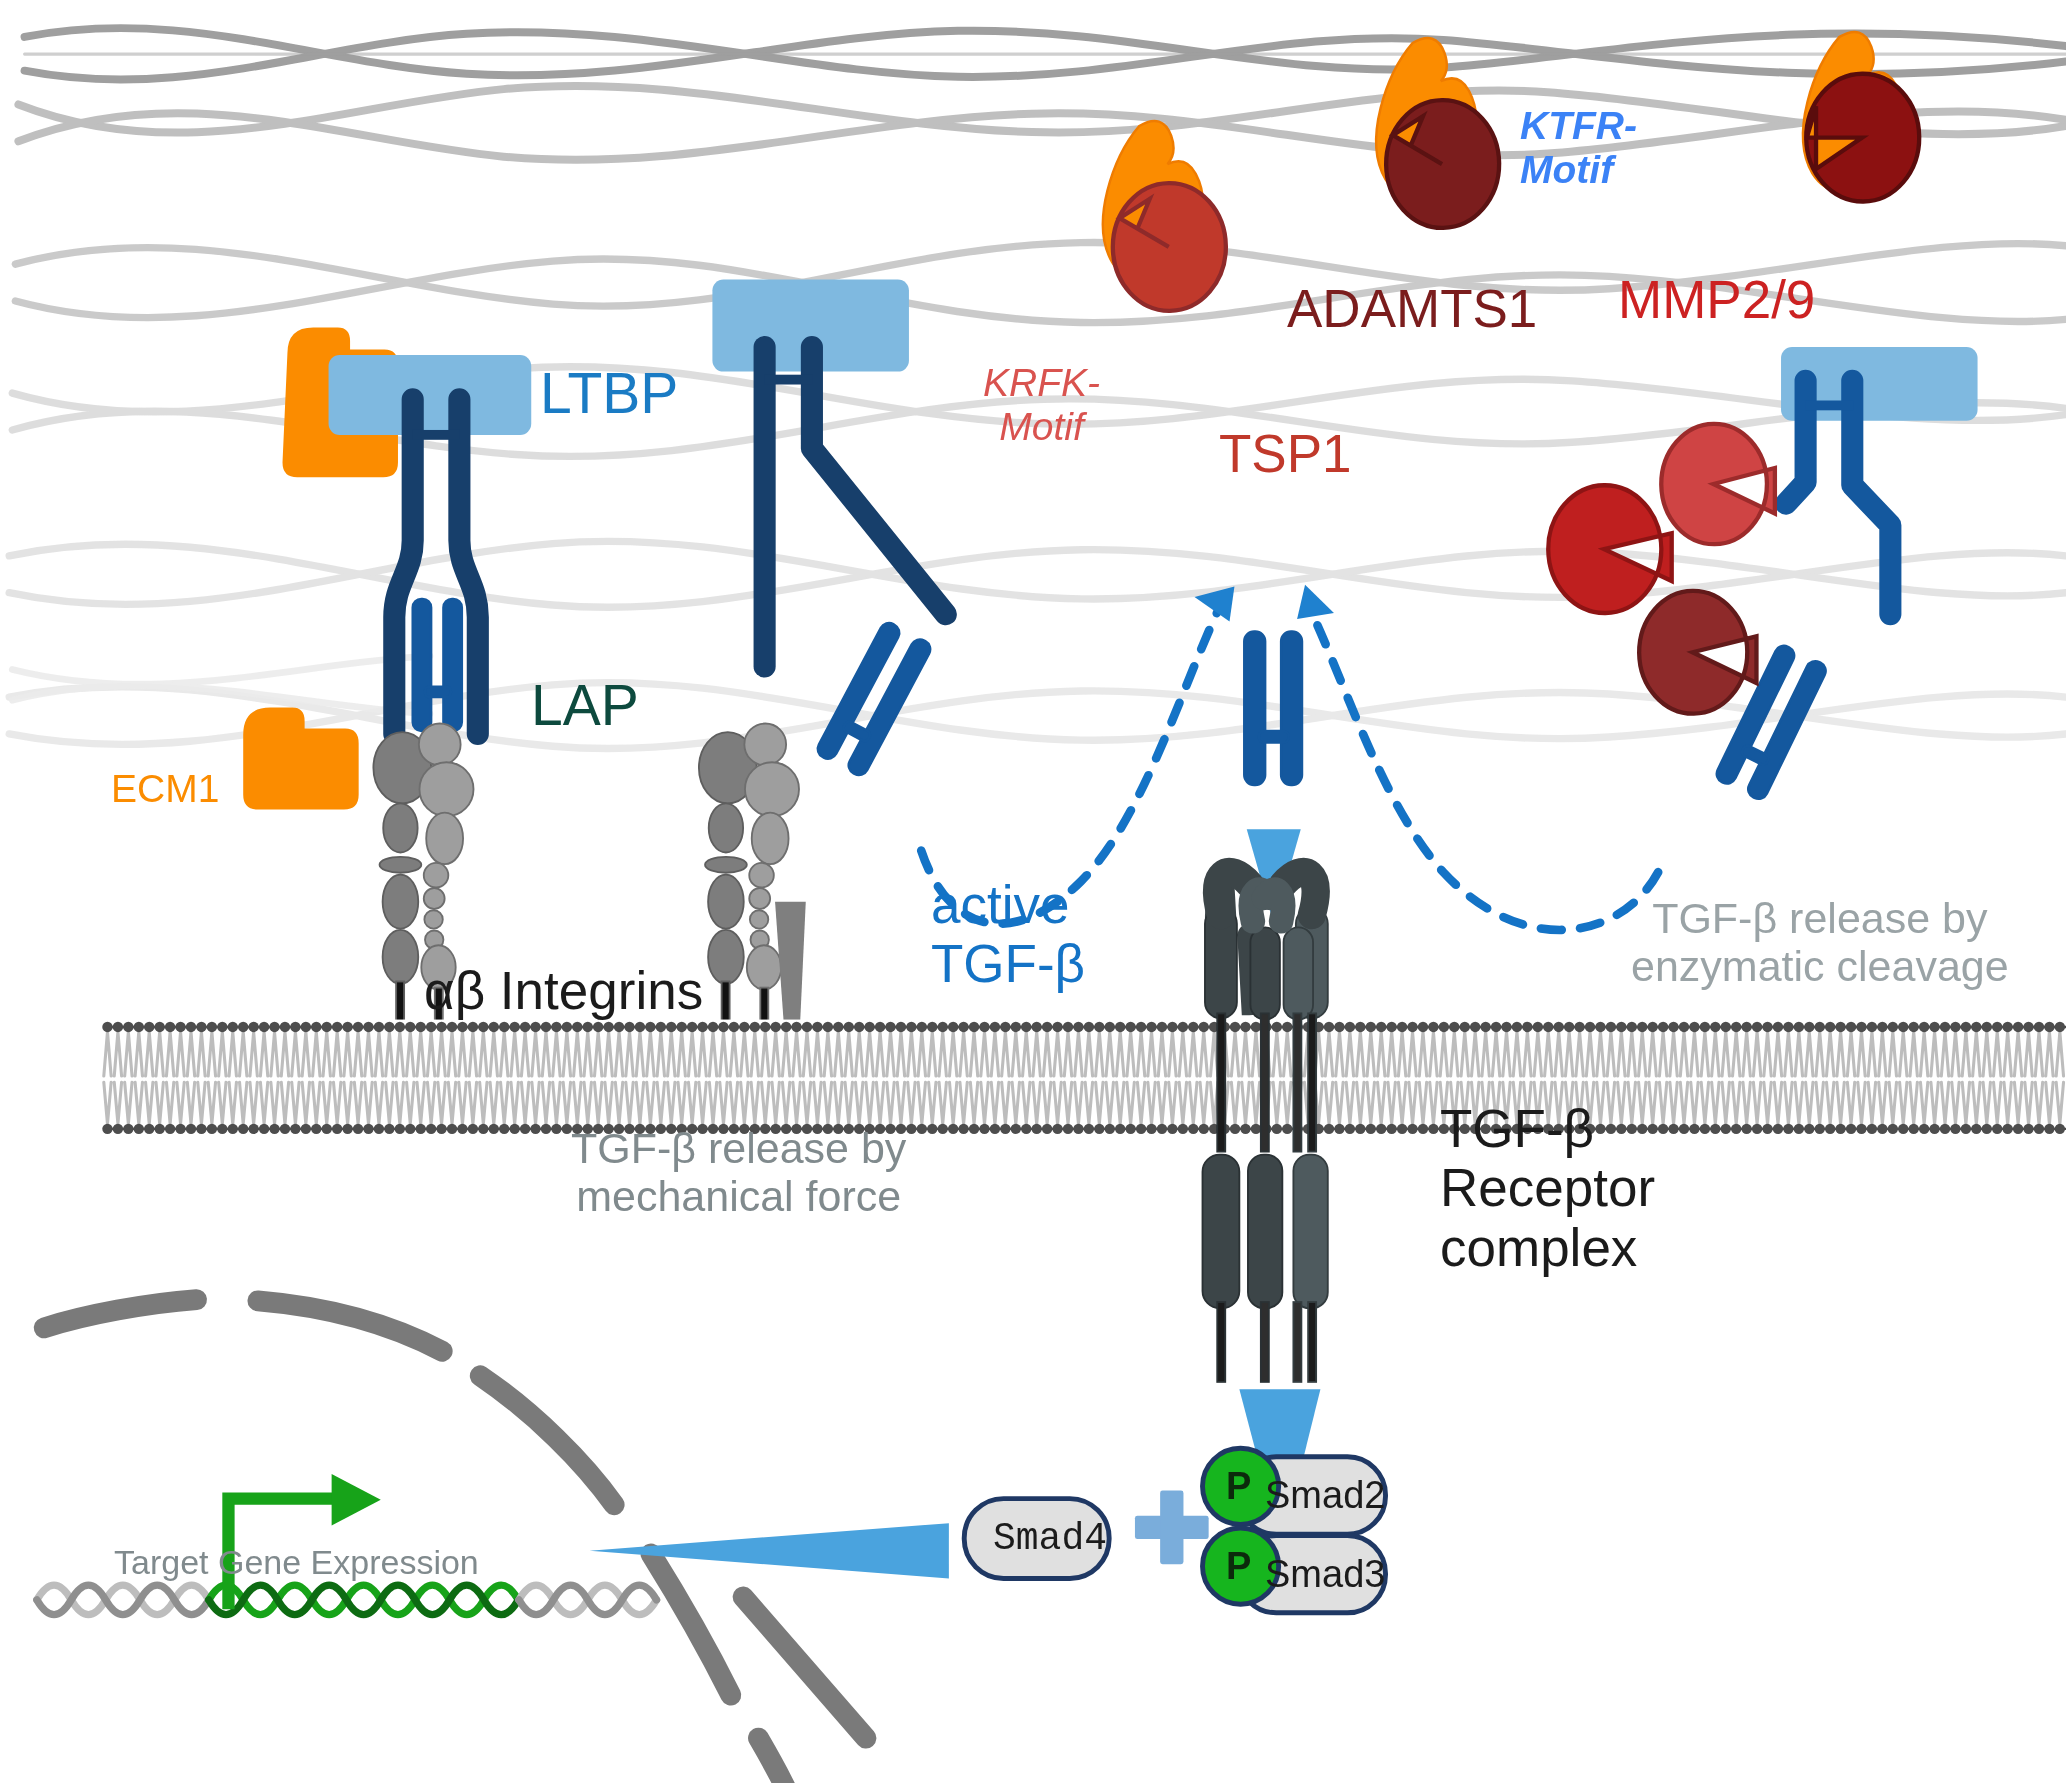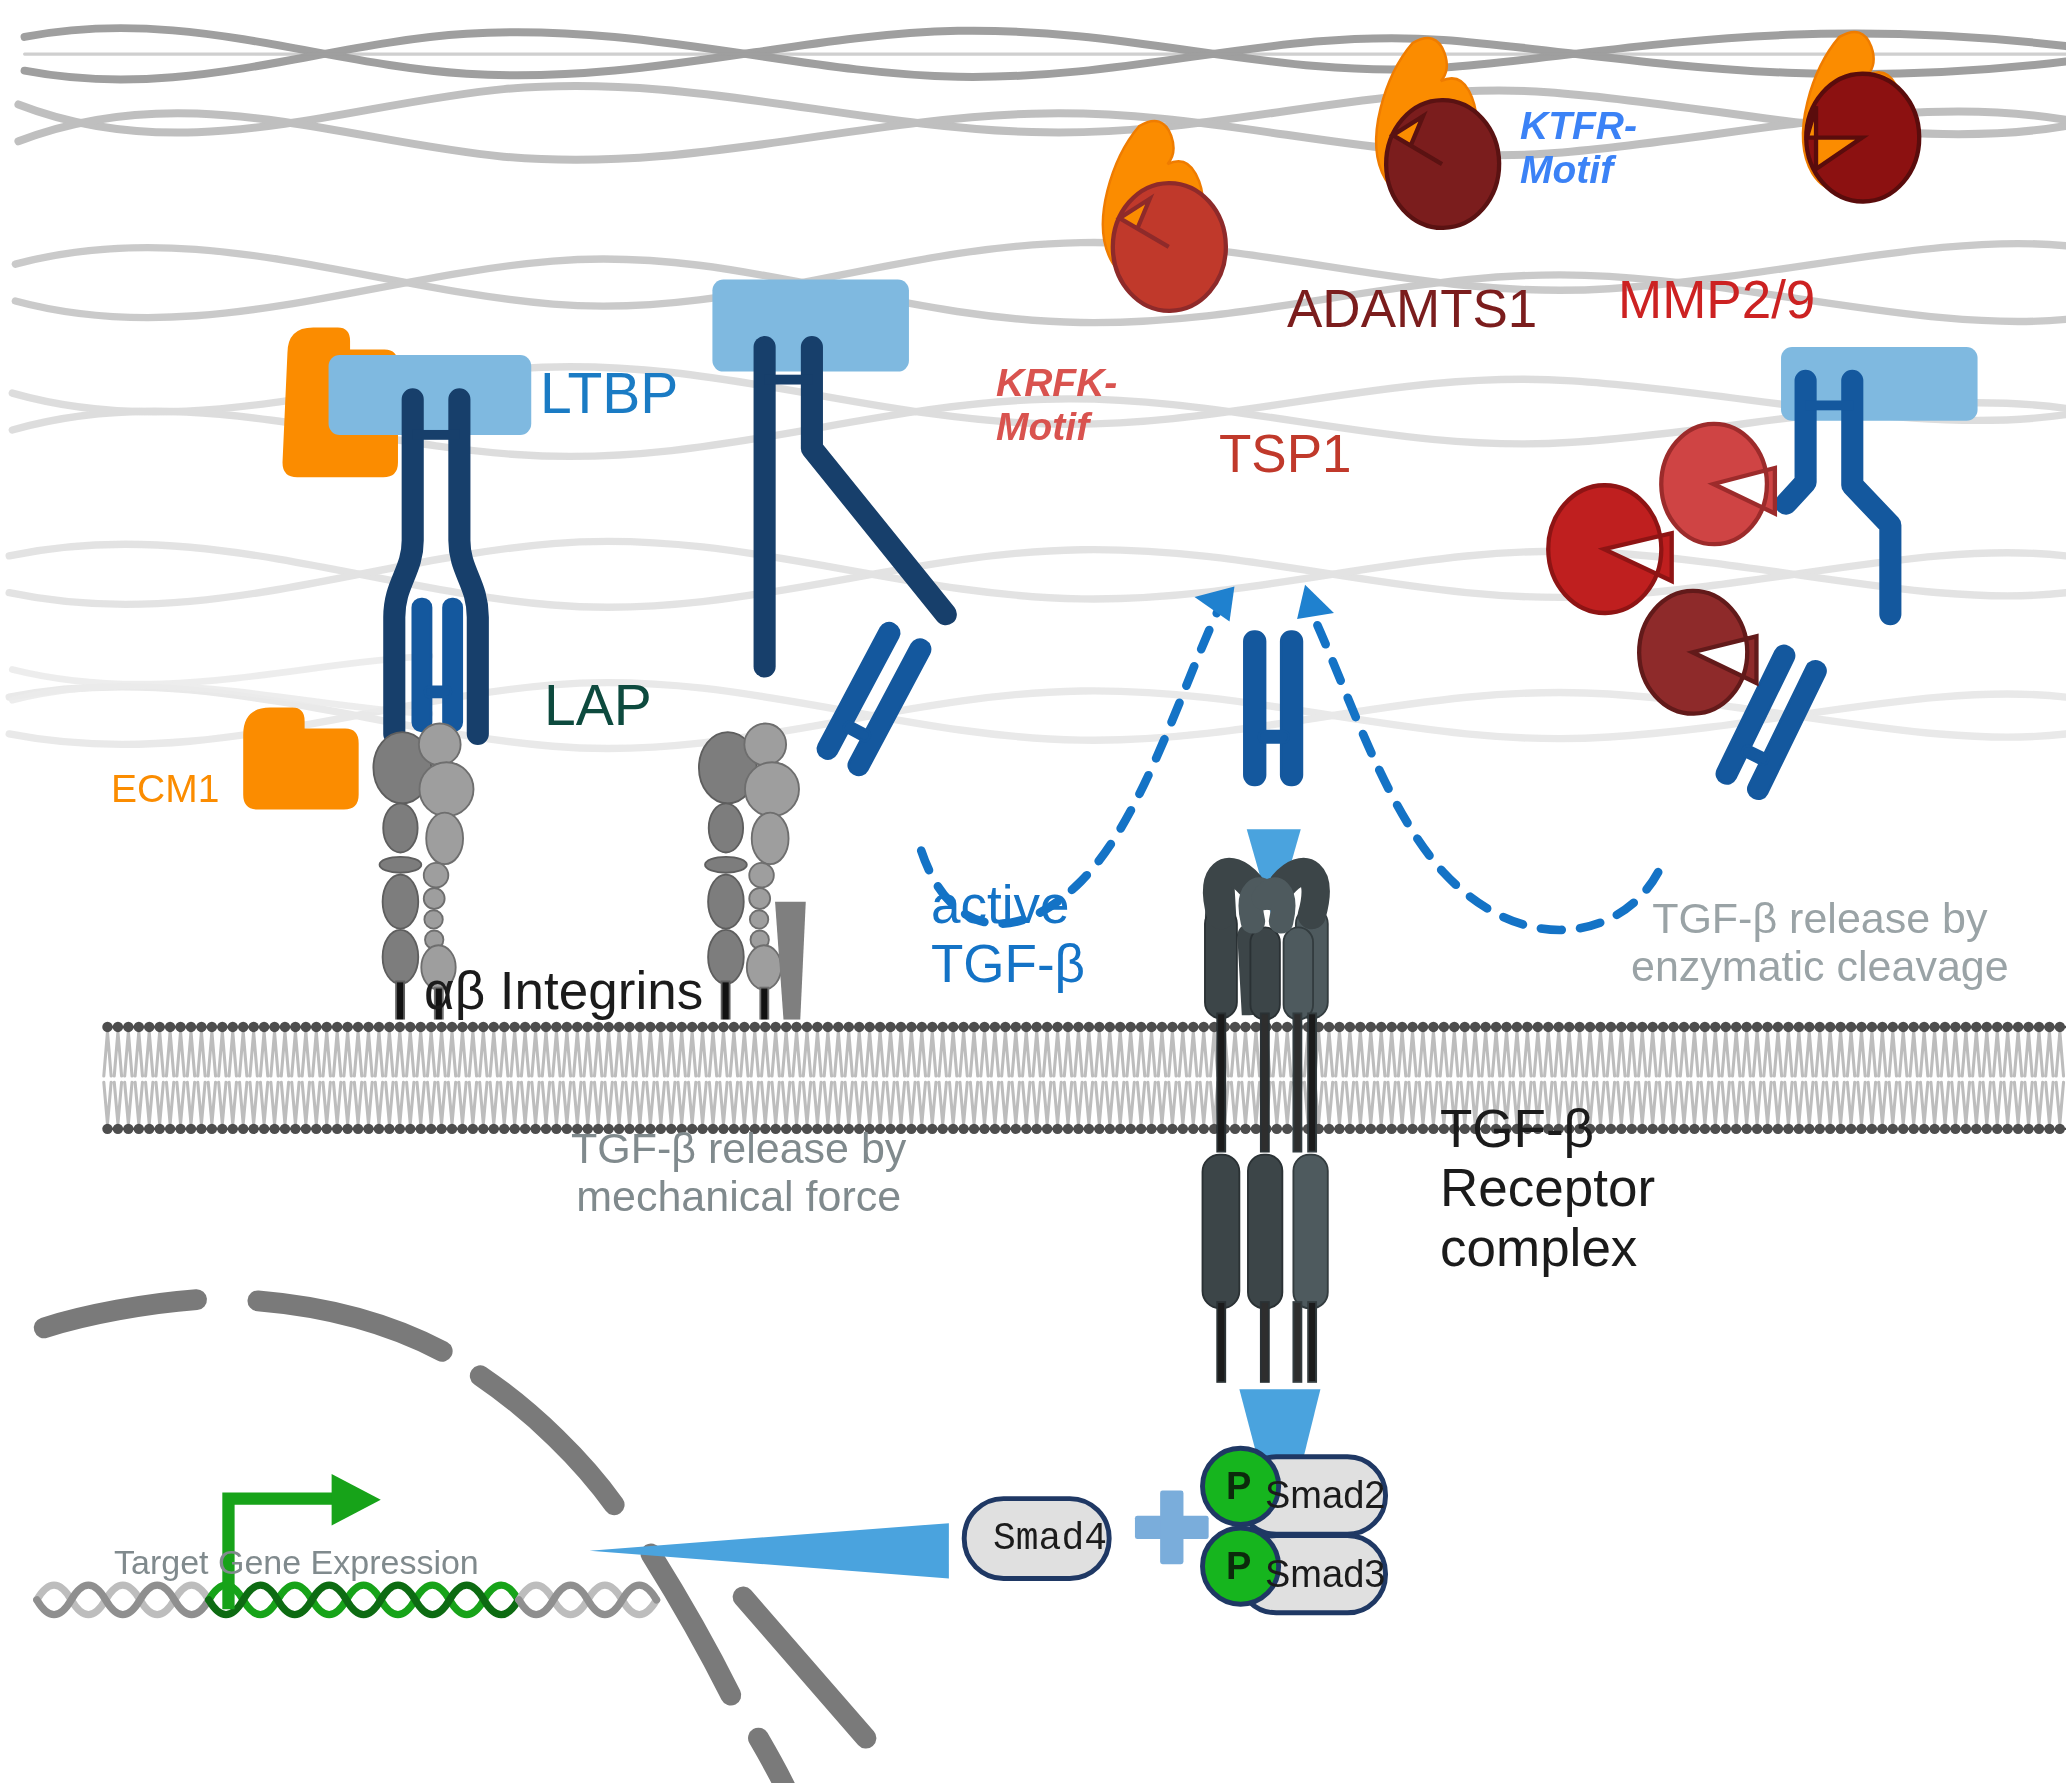--- a/index.html
+++ b/index.html
@@ -664,25 +664,25 @@
     <rect x="2016" y="2372" width="240" height="126" rx="62" fill="#e0e0e0" stroke="#1f3864" stroke-width="8"></rect>
     <ellipse cx="2020" cy="2420" rx="62" ry="62" fill="#16b51e" stroke="#1f3864" stroke-width="8"></ellipse>
 
     <rect x="2016" y="2500" width="240" height="126" rx="62" fill="#e0e0e0" stroke="#1f3864" stroke-width="8"></rect>
     <ellipse cx="2020" cy="2550" rx="62" ry="62" fill="#16b51e" stroke="#1f3864" stroke-width="8"></ellipse>
   </g>
 </svg>
 
 <div class="lbl" style="left:540px;top:362px;font-size:57px;color:#1a7bc4;">LTBP</div>
 
-<div class="lbl" style="left:544px;top:674px;font-size:57px;color:#0d4a3e;">LAP</div>
+<div class="lbl" style="left:531px;top:674px;font-size:57px;color:#0d4a3e;">LAP</div>
 
 <div class="lbl" style="left:111px;top:767px;font-size:39px;color:#fb8c00;">ECM1</div>
 
-<div class="lbl" style="left:983px;top:361px;font-size:39px;font-style:italic;font-weight:bold;color:#d9534f;text-align:left;margin-left:13px;">KRFK-
+<div class="lbl" style="left:983px;top:361px;font-size:39px;font-style:italic;font-weight:normal;color:#d9534f;text-align:center;">KRFK-
 Motif</div>
 
 <div class="lbl" style="left:1520px;top:104px;font-size:39px;font-style:italic;font-weight:bold;color:#3b82f6;">KTFR-
 Motif</div>
 
 <div class="lbl" style="left:1219px;top:424px;font-size:53px;color:#c0392b;">TSP1</div>
 
 <div class="lbl" style="left:1287px;top:279px;font-size:53px;color:#7b1d1d;">ADAMTS1</div>
 
 <div class="lbl" style="left:1618px;top:270px;font-size:53px;color:#cc2222;">MMP2/9</div>

